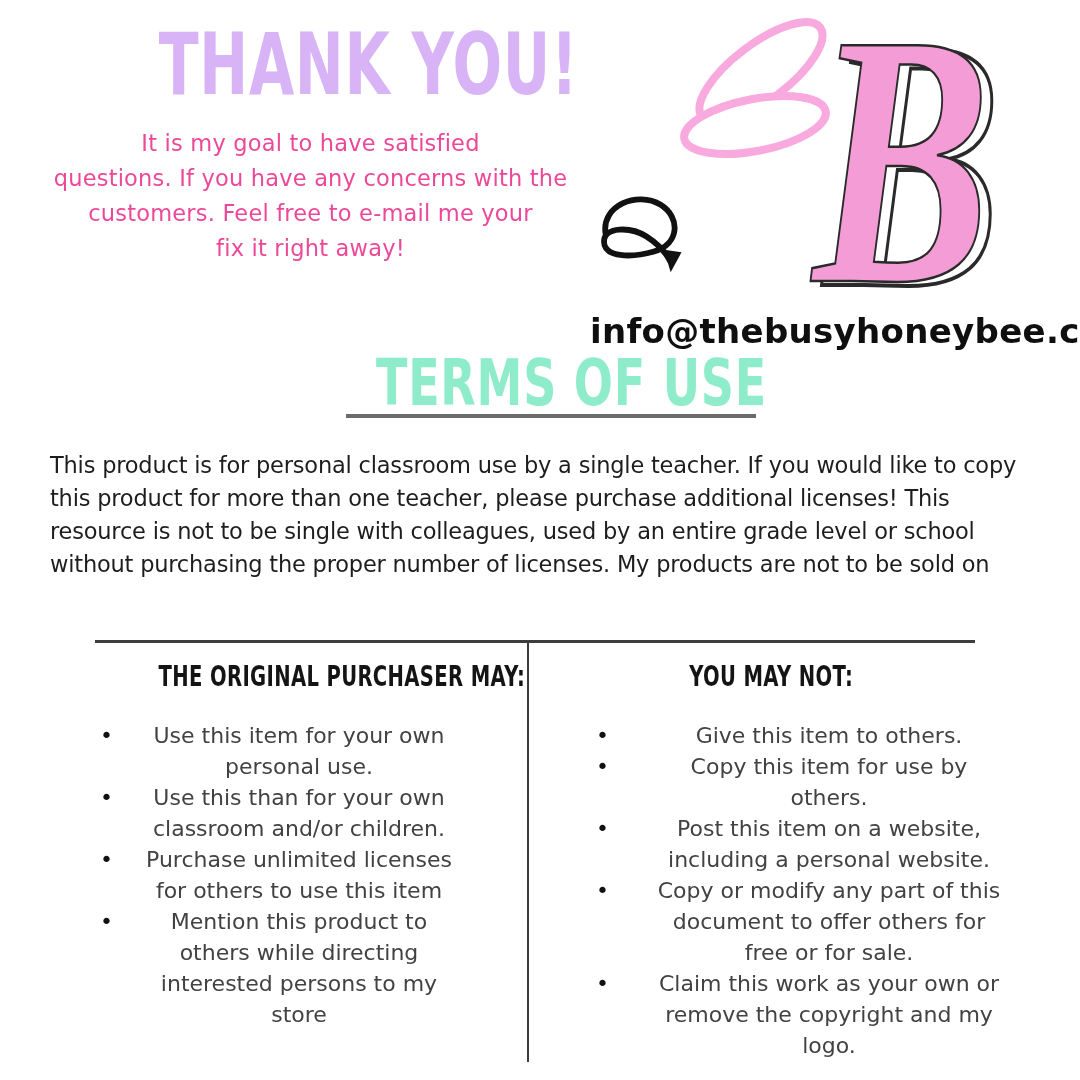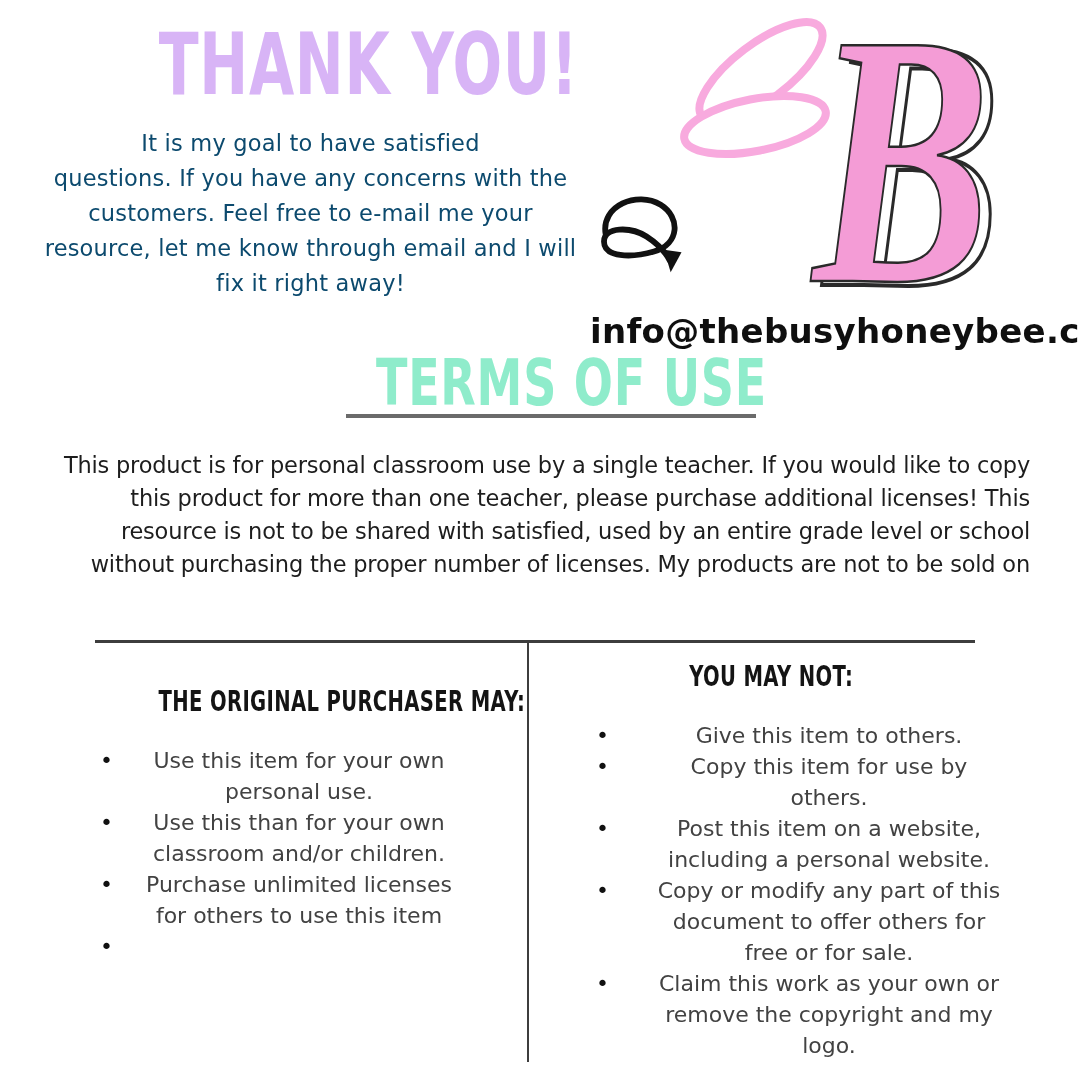--- a/index.html
+++ b/index.html
@@ -7,46 +7,46 @@
     position:relative;width:1080px;height:1080px;background:#ffffff;overflow:hidden;
     font-family:"DejaVu Sans","Liberation Sans",sans-serif;color:#1d1d1d;border-radius:20px;
   }
   .cond{display:inline-block;white-space:nowrap;transform-origin:center;font-weight:bold;}
 
   
   .thank-title{position:absolute;left:60px;top:18px;width:500px;text-align:center;}
   .thank-title .cond{font-size:86px;line-height:92px;transform:scaleX(0.68);color:#d8b4f6;letter-spacing:1px;}
 
   .thank-para{position:absolute;left:28px;top:126px;width:565px;text-align:center;
-    font-size:22.5px;line-height:35px;color:#0c4a6e;letter-spacing:0.2px;}
+    font-size:22.5px;line-height:35px;color:#ec4899;letter-spacing:0.2px;}
 
   
   .arrow-svg{position:absolute;left:594px;top:182px;width:100px;height:104px;}
 
   
   .bee-svg{position:absolute;left:665px;top:8px;width:330px;height:295px;overflow:visible;}
 
   .email{position:absolute;left:590px;top:311px;width:430px;text-align:center;
     font-size:34px;font-weight:bold;color:#0f0f0f;letter-spacing:0.3px;}
 
   
   .terms-title{position:absolute;left:300px;top:350px;width:500px;text-align:center;}
   .terms-title .cond{font-size:64px;line-height:66px;transform:scaleX(0.72);color:#8feccb;letter-spacing:1px;}
   .terms-underline{position:absolute;left:346px;top:414px;width:410px;height:4px;background:#6b6b6b;}
 
-  .terms-para{position:absolute;left:50px;top:449px;width:980px;text-align:right;
+  .terms-para{position:absolute;left:50px;top:449px;width:980px;text-align:left;
     font-size:22.5px;line-height:33px;color:#1d1d1d;letter-spacing:-0.2px;}
 
   
   .h-divider{position:absolute;left:95px;top:640px;width:880px;height:2.5px;background:#3d3d3d;}
   .v-divider{position:absolute;left:527px;top:641px;width:2px;height:421px;background:#3d3d3d;}
 
   
   .col{position:absolute;top:660px;}
-  .col-left{left:80px;width:420px;margin-top:25px;}
+  .col-left{left:80px;width:420px;}
   .col-right{left:540px;width:462px;}
   .col-head{text-align:center;line-height:34px;}
   .col-head .cond{font-size:28px;transform:scaleX(0.70);color:#141414;letter-spacing:0.5px;}
   .blist{list-style:none;margin:22px 0 0 0;padding:0;}
   .blist li{display:flex;align-items:flex-start;font-size:22px;line-height:31px;color:#424242;}
   .bullet{flex:none;color:#111111;text-align:left;}
   .col-left .bullet{width:38px;padding-left:20px;}
   .col-right .bullet{width:60px;padding-left:56px;}
   .li-text{text-align:center;}
   .col-left .li-text{width:322px;}
@@ -70,21 +70,20 @@
 <div class="page">
 
   <div class="thank-title">
     <span class="cond">THANK YOU!</span>
   </div>
 
   <div class="thank-para">
     <div>It is my goal to have satisfied</div>
     <div>questions. If you have any concerns with the</div>
     <div>customers. Feel free to e-mail me your</div>
-    <div>resource, let me know through email and I will</div>
     <div>fix it right away!</div>
   </div>
 
   <svg class="arrow-svg" viewBox="0 0 120 120">
     <path d="M 14,60 C 8,26 52,8 80,25 C 104,40 103,72 72,81 C 44,89 12,88 12,69 C 12,51 44,51 63,63 C 77,72 85,80 91,92" fill="none" stroke="#111111" stroke-width="7" stroke-linecap="round"></path>
     <polygon points="84,79 105,82 92,106" fill="#111111"></polygon>
   </svg>
 
   <svg class="bee-svg" viewBox="0 0 330 295">
     <g>
@@ -100,21 +99,21 @@
   <div class="email">info@thebusyhoneybee.com.au</div>
 
   <div class="terms-title">
     <span class="cond">TERMS OF USE</span>
   </div>
   <div class="terms-underline"></div>
 
   <div class="terms-para">
     <div>This product is for personal classroom use by a single teacher. If you would like to copy</div>
     <div>this product for more than one teacher, please purchase additional licenses! This</div>
-    <div>resource is not to be shared with satisfied, used by an entire grade level or school</div>
+    <div>resource is not to be single with colleagues, used by an entire grade level or school</div>
     <div>without purchasing the proper number of licenses. My products are not to be sold on</div>
   </div>
 
   <div class="h-divider"></div>
   <div class="v-divider"></div>
 
   <div class="col col-left">
     <div class="col-head">
       <span class="cond">THE ORIGINAL PURCHASER MAY:</span>
     </div>
@@ -126,20 +125,21 @@
       <li>
         <span class="bullet">•</span>
         <span class="li-text">Use this than for your own classroom and/or children.</span>
       </li>
       <li>
         <span class="bullet">•</span>
         <span class="li-text">Purchase unlimited licenses for others to use this item</span>
       </li>
       <li>
         <span class="bullet">•</span>
+        <span class="li-text">Mention this product to others while directing interested persons to my store</span>
       </li>
     </ul>
   </div>
 
   <div class="col col-right">
     <div class="col-head">
       <span class="cond">YOU MAY NOT:</span>
     </div>
     <ul class="blist">
       <li>

